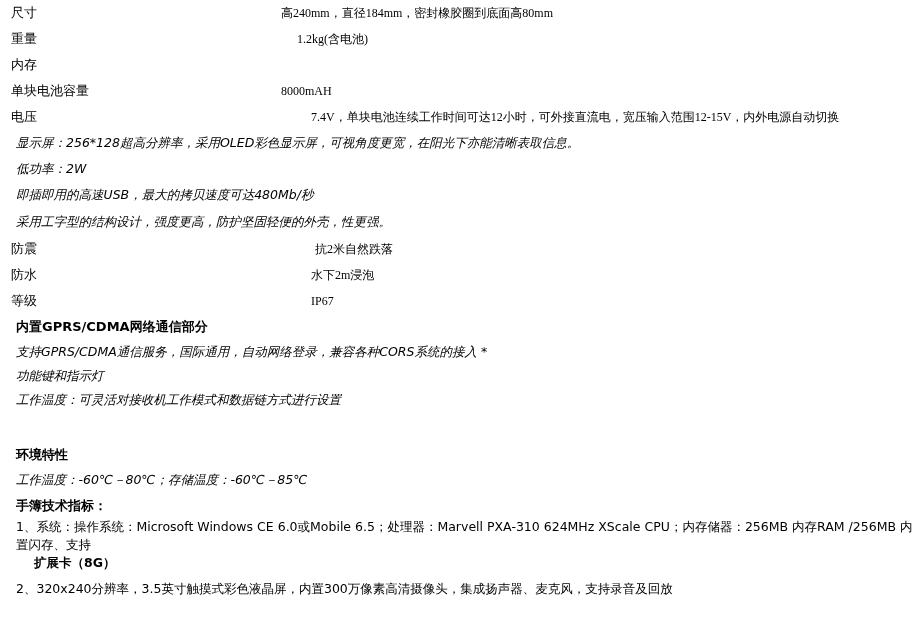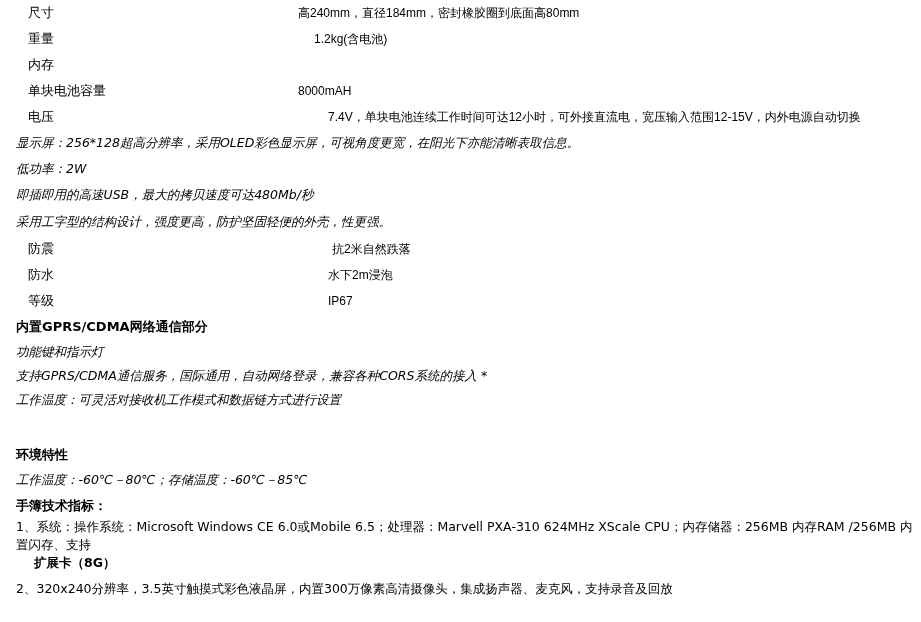--- a/index.html
+++ b/index.html
@@ -14,33 +14,33 @@
     color: #000000;
     overflow: hidden;
   }
   .page {
     position: relative;
     width: 921px;
     height: 622px;
     padding: 0;
   }
   .spec-row {
-    padding: 0 0 0 28px;
+    padding: 0 0 0 11px;
     height: 26px;
     display: flex;
     align-items: center;
   }
   .spec-label {
     width: 270px;
     flex: 0 0 270px;
     font-size: 13px;
   }
   .spec-value {
     font-size: 12px;
-    font-family: Liberation Sans, sans-serif;
+    font-family: Liberation Serif, serif;
   }
   .para {
     padding: 0 0 0 16px;
     font-size: 12.5px;
     height: 26px;
     display: flex;
     align-items: center;
     font-style: italic;
   }
   .para.tall {
@@ -104,22 +104,22 @@
   <div class="spec-row">
     <span class="spec-label">防水</span>
     <span class="spec-value" style="margin-left:30px;">水下2m浸泡</span>
   </div>
   <div class="spec-row">
     <span class="spec-label">等级</span>
     <span class="spec-value" style="margin-left:30px;">IP67</span>
   </div>
 
   <div class="section-head">内置GPRS/CDMA网络通信部分</div>
+  <div class="para" style="height:24px;">支持GPRS/CDMA通信服务，国际通用，自动网络登录，兼容各种CORS系统的接入 *</div>
   <div class="para" style="height:24px;">功能键和指示灯</div>
-  <div class="para" style="height:24px;">支持GPRS/CDMA通信服务，国际通用，自动网络登录，兼容各种CORS系统的接入 *</div>
   <div class="para" style="height:24px;">工作温度：可灵活对接收机工作模式和数据链方式进行设置</div>
 
   <div class="gap-lg"></div>
 
   <div class="section-head">环境特性</div>
   <div class="para" style="height:25px;">工作温度：-60℃－80℃；存储温度：-60℃－85℃</div>
 
   <div class="section-head" style="height:25px;">手簿技术指标：</div>
 
   <div class="numbered">

